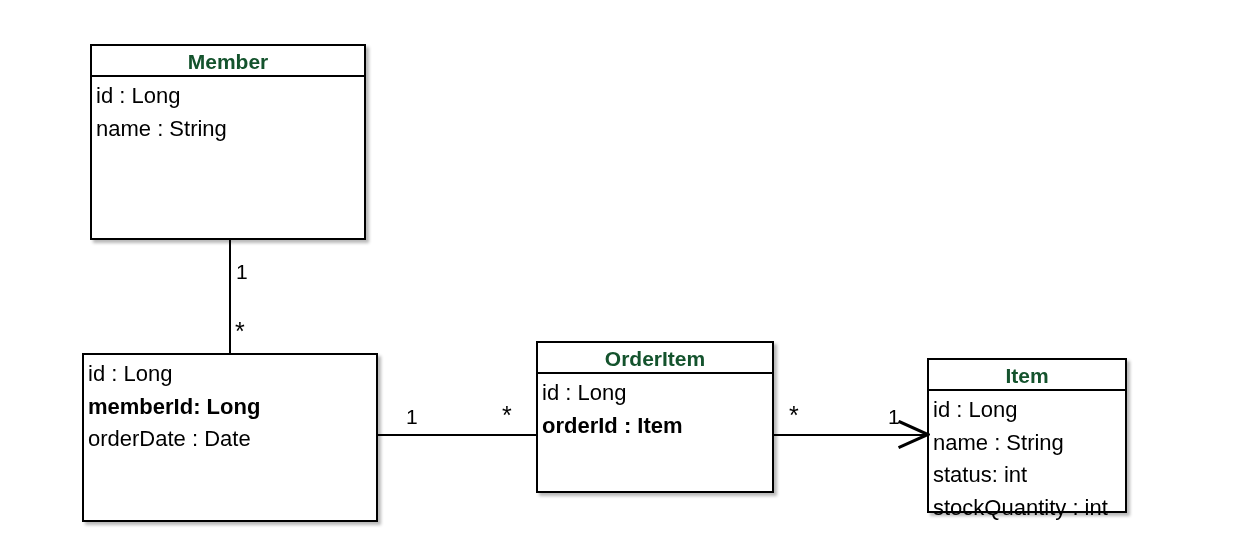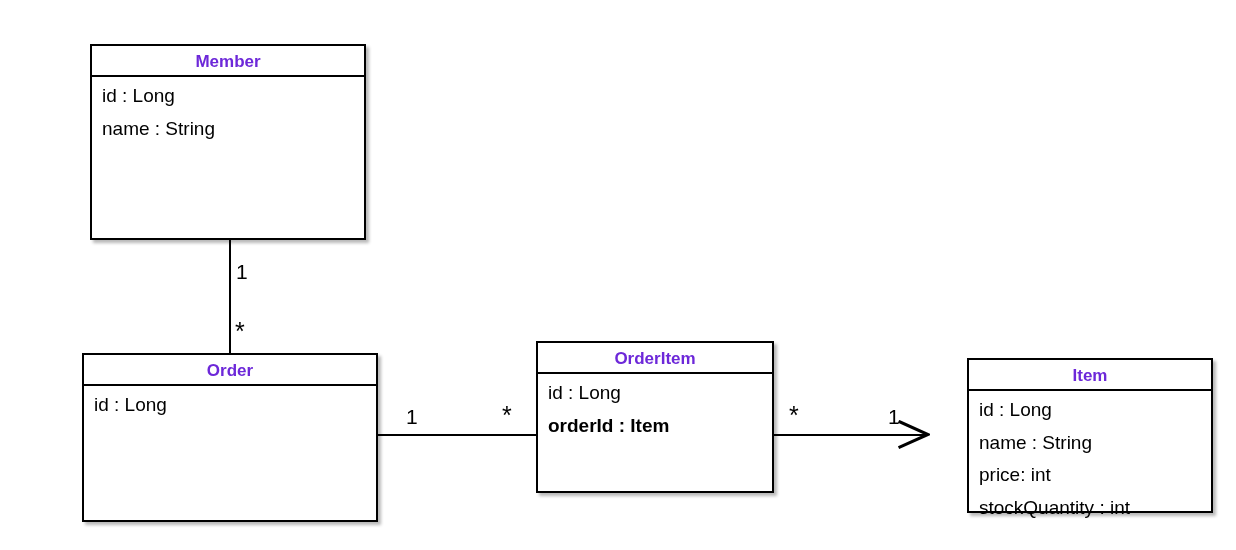--- a/index.html
+++ b/index.html
@@ -27,47 +27,47 @@
     background: #ffffff;
     border: 2.6px solid #000000;
     box-shadow: 3px 3px 3px rgba(0,0,0,0.28);
   }
   .uml-class-header {
     box-sizing: border-box;
     height: 31px;
     line-height: 31px;
     text-align: center;
     font-weight: bold;
-    font-size: 17px;
-    color: #6d28d9;
+    font-size: 21px;
+    color: #14532d;
     border-bottom: 2.6px solid #000000;
     white-space: nowrap;
     overflow: hidden;
   }
   .uml-class-attrs {
     box-sizing: border-box;
     padding: 3px 0 3px 0;
   }
   .uml-attr {
-    font-size: 19px;
+    font-size: 22px;
     line-height: 32.5px;
     color: #000000;
-    padding-left: 10px;
+    padding-left: 4px;
     white-space: nowrap;
     overflow: hidden;
   }
   .uml-attr.bold {
     font-weight: bold;
   }
 
   
   #class-member    { left: 90px;  top: 44px;  width: 276px; height: 196px; }
   #class-order     { left: 82px;  top: 353px; width: 296px; height: 169px; }
   #class-orderitem { left: 536px; top: 341px; width: 238px; height: 152px; }
-  #class-item      { left: 927px; top: 358px; width: 246px; height: 155px; margin-left: 40px; }
+  #class-item      { left: 927px; top: 358px; width: 200px; height: 155px; }
 
   
   .conn-line-v {
     position: absolute;
     width: 0;
     border-left: 2.6px solid #000000;
   }
   .conn-line-h {
     position: absolute;
     height: 0;
@@ -114,40 +114,41 @@
 
   <div class="uml-class" id="class-member">
     <div class="uml-class-header">Member</div>
     <div class="uml-class-attrs">
       <div class="uml-attr">id : Long</div>
       <div class="uml-attr">name : String</div>
     </div>
   </div>
 
   <div class="uml-class" id="class-order">
-    <div class="uml-class-header">Order</div>
     <div class="uml-class-attrs">
       <div class="uml-attr">id : Long</div>
+      <div class="uml-attr bold">memberId: Long</div>
+      <div class="uml-attr">orderDate : Date</div>
     </div>
   </div>
 
   <div class="uml-class" id="class-orderitem">
     <div class="uml-class-header">OrderItem</div>
     <div class="uml-class-attrs">
       <div class="uml-attr">id : Long</div>
       <div class="uml-attr bold">orderId : Item</div>
     </div>
   </div>
 
   <div class="uml-class" id="class-item">
     <div class="uml-class-header">Item</div>
     <div class="uml-class-attrs">
       <div class="uml-attr">id : Long</div>
       <div class="uml-attr">name : String</div>
-      <div class="uml-attr">price: int</div>
+      <div class="uml-attr">status: int</div>
       <div class="uml-attr">stockQuantity : int</div>
     </div>
   </div>
 
   <div class="conn-line-v" id="assoc-member-order-line"></div>
   <div class="mult-label" id="assoc-member-order-one">1</div>
   <div class="mult-label star" id="assoc-member-order-many">*</div>
 
   <div class="conn-line-h" id="assoc-order-orderitem-line"></div>
   <div class="mult-label" id="assoc-order-orderitem-one">1</div>

